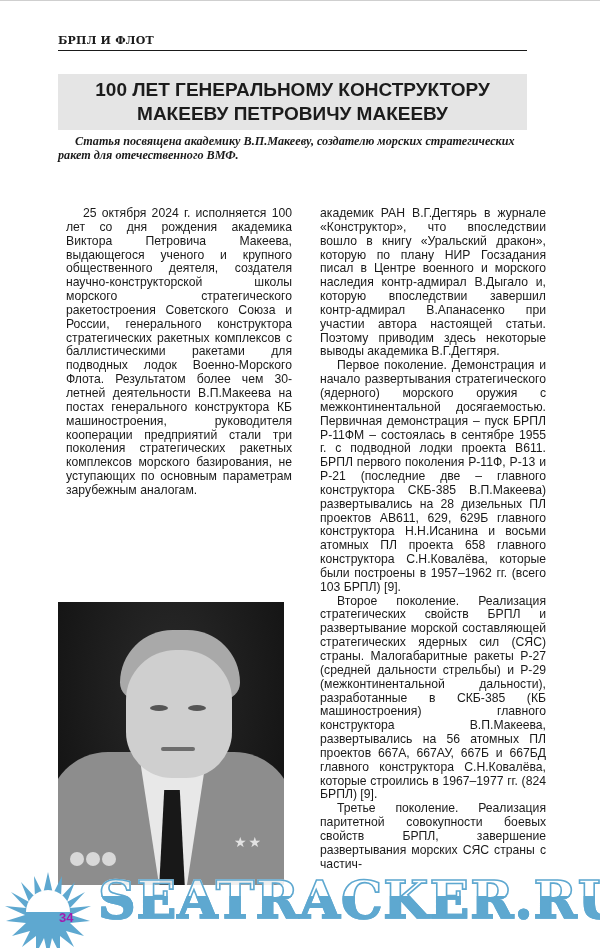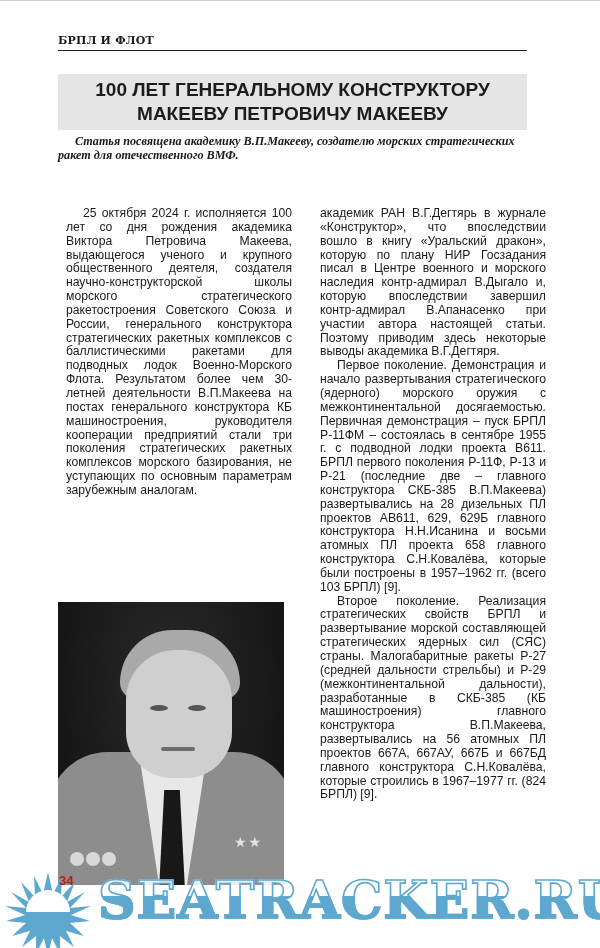--- a/index.html
+++ b/index.html
@@ -36,21 +36,21 @@
                  border-radius:60px 60px 20px 20px; }
   .photo .face { position:absolute; left:68px; top:48px; width:106px; height:128px; background:#cfcfcf;
                  border-radius:50px 50px 46px 46px; }
   .photo .eye { position:absolute; top:103px; width:18px; height:6px; background:#555; border-radius:50%; }
   .photo .eye.l { left:92px; } .photo .eye.r { left:130px; }
   .photo .mouth { position:absolute; left:103px; top:145px; width:34px; height:4px; background:#6d6d6d; border-radius:2px; }
   .photo .medals { position:absolute; left:12px; top:240px; width:48px; height:26px; }
   .photo .medals i { display:inline-block; width:14px; height:14px; border-radius:50%; background:#d8d8d8; margin-right:2px; margin-top:10px; }
   .photo .stars { position:absolute; left:176px; top:232px; color:#e2e2e2; font-size:14px; letter-spacing:2px; }
   .logo { position:absolute; left:0; top:872px; width:600px; height:76px; pointer-events:none; }
-  .page-num { position:absolute; left:59px; top:873px; font-weight:bold; font-size:13px; color:#b91c1c; }
+  .page-num { position:absolute; left:59px; top:910px; font-weight:bold; font-size:13px; color:#a21caf; }
   .watermark-text { position:absolute; left:98px; top:872px; font-family:"DejaVu Serif", serif; font-weight:bold;
                     font-size:52px; line-height:56px; letter-spacing:1px;
                     background:linear-gradient(to bottom, rgba(255,255,255,0.85) 0%, rgba(255,255,255,0.85) 42%, #5ea8d0 42%, #5ea8d0 100%);
                     -webkit-background-clip:text; background-clip:text; color:transparent;
                     -webkit-text-stroke:1.6px #5ea8d0; }
 </style>
 </head>
 <body>
 
 <div class="topbar"></div>
@@ -83,20 +83,21 @@
   <div class="eye r"></div>
   <div class="mouth"></div>
   <div class="medals"><i></i><i></i><i></i></div>
   <div class="stars">★★</div>
 </div>
 
 <div class="col col-right">
   <p class="cont">академик РАН В.Г.Дегтярь в журнале «Конструктор», что впоследствии вошло в книгу «Уральский дракон», которую по плану НИР Госзадания писал в Центре военного и морского наследия контр-адмирал В.Дыгало и, которую впоследствии завершил контр-адмирал В.Апанасенко при участии автора настоящей статьи. Поэтому приводим здесь некоторые выводы академика В.Г.Дегтяря.</p>
   <p>Первое поколение. Демонстрация и начало развертывания стратегического (ядерного) морского оружия с межконтинентальной досягаемостью. Первичная демонстрация – пуск БРПЛ Р-11ФМ – состоялась в сентябре 1955 г. с подводной лодки проекта В611. БРПЛ первого поколения Р-11Ф, Р-13 и Р-21 (последние две – главного конструктора СКБ-385 В.П.Макеева) развертывались на 28 дизельных ПЛ проектов АВ611, 629, 629Б главного конструктора Н.Н.Исанина и восьми атомных ПЛ проекта 658 главного конструктора С.Н.Ковалёва, которые были построены в 1957–1962 гг. (всего 103 БРПЛ) [9].</p>
   <p>Второе поколение. Реализация стратегических свойств БРПЛ и развертывание морской составляющей стратегических ядерных сил (СЯС) страны. Малогабаритные ракеты Р-27 (средней дальности стрельбы) и Р-29 (межконтинентальной дальности), разработанные в СКБ-385 (КБ машиностроения) главного конструктора В.П.Макеева, развертывались на 56 атомных ПЛ проектов 667А, 667АУ, 667Б и 667БД главного конструктора С.Н.Ковалёва, которые строились в 1967–1977 гг. (824 БРПЛ) [9].</p>
+  <p>Третье поколение. Реализация паритетной совокупности боевых свойств БРПЛ, завершение развертывания морских СЯС страны с частич-</p>
 </div>
 
 <svg class="logo" viewBox="0 0 600 76" xmlns="http://www.w3.org/2000/svg">
   <g transform="translate(48,42)">
     <polygon fill="#5ea8d0" points="0,-42 5,-20 14,-38 13,-17 27,-32 19,-12 37,-22 22,-6 43,-8 23,1 42,7 22,9 36,22 18,17 26,33 12,22 12,40 4,24 0,42 -4,24 -12,40 -12,22 -26,33 -18,17 -36,22 -22,9 -42,7 -23,1 -43,-8 -22,-6 -37,-22 -19,-12 -27,-32 -13,-17 -14,-38 -5,-20"></polygon>
     <path d="M -22,-2 A 22 22 0 0 1 22,-2 Z" fill="#ffffff"></path>
   </g>
 </svg>
 
 <div class="watermark-text">SEATRACKER.RU</div>

